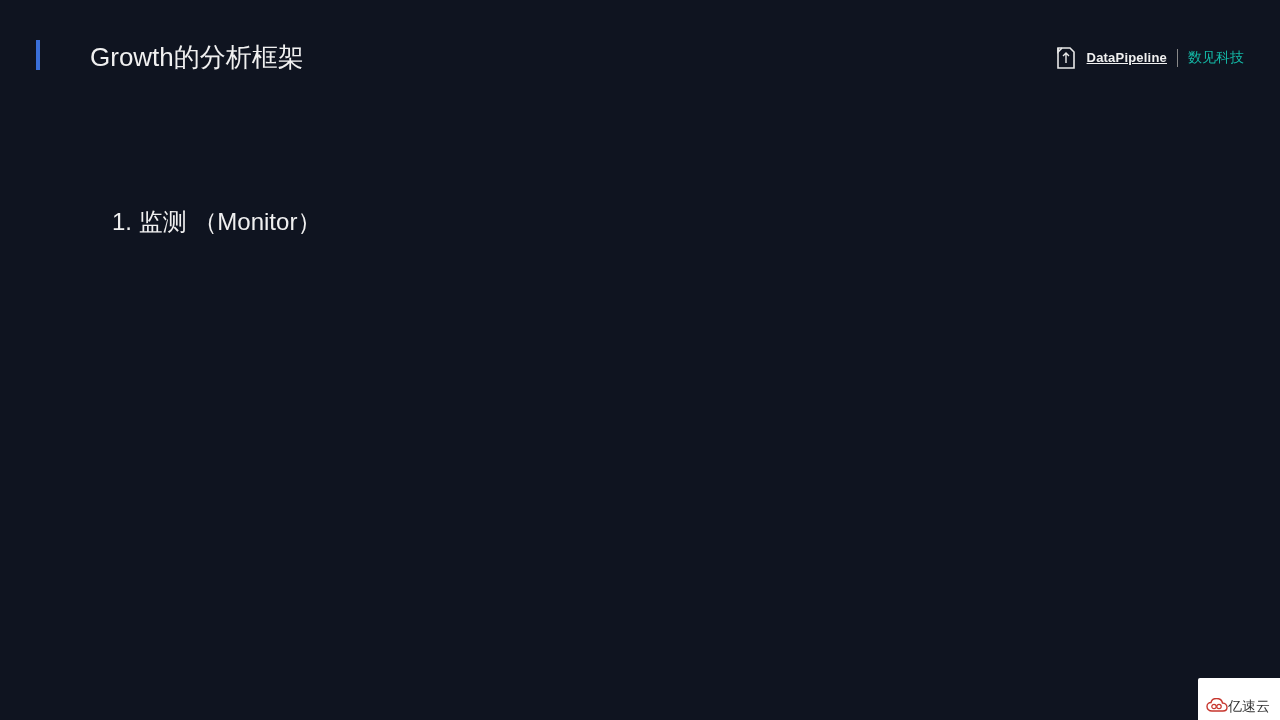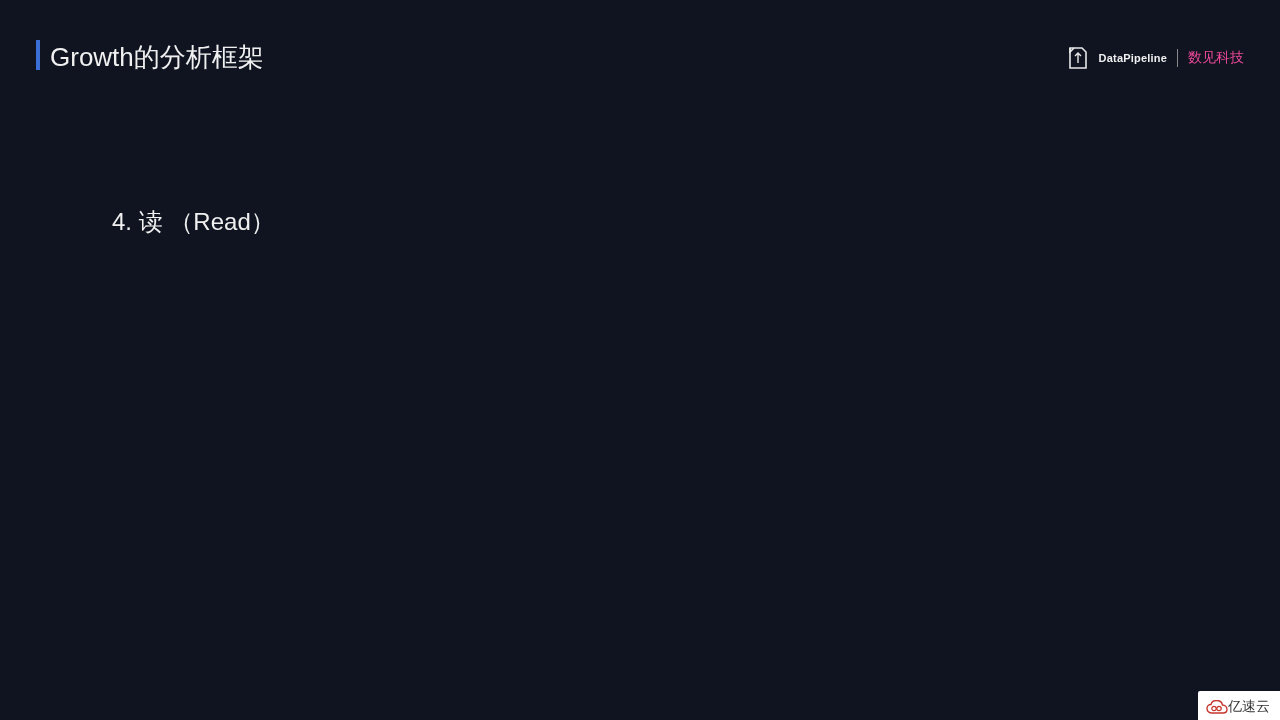--- a/index.html
+++ b/index.html
@@ -17,20 +17,21 @@
       top: 40px;
       left: 36px;
       right: 36px;
       display: flex;
       justify-content: space-between;
       align-items: center;
     }
     .title-wrap {
       display: flex;
       align-items: flex-start;
+      gap: 40px;
     }
     .title-bar {
       width: 4px;
       height: 30px;
       background: #3a6fd8;
       margin-right: 10px;
     }
     .title {
       font-size: 26px;
       font-weight: 400;
@@ -39,54 +40,55 @@
     .logo-area {
       display: flex;
       align-items: center;
       gap: 10px;
     }
     .logo-icon {
       width: 22px;
       height: 26px;
     }
     .logo-text {
-      font-size: 11px;
+      font-size: 13px;
       font-weight: 600;
       color: #f0f0f0;
       letter-spacing: 0.2px;
+      text-decoration: underline;
     }
     .logo-divider {
       width: 1px;
       height: 18px;
       background: #888;
     }
     .logo-cn {
       font-size: 14px;
-      color: #ec4899;
+      color: #14b8a6;
       font-weight: 500;
     }
     .content {
       position: absolute;
       top: 206px;
       left: 112px;
     }
     .list-item {
       font-size: 24px;
       color: #f0f0f0;
       margin-bottom: 37px;
       font-weight: 400;
     }
     .watermark {
       position: absolute;
       bottom: 0;
       right: 0;
       background: #ffffff;
-      padding: 7px 10px 4px 8px;
+      padding: 20px 10px 4px 8px;
       display: flex;
-      align-items: flex-end;
+      align-items: flex-start;
       gap: 0;
       border-top-left-radius: 2px;
     }
     .wm-icon {
       width: 22px;
       height: 16px;
     }
     .wm-text {
       font-size: 14px;
       color: #333;
@@ -107,21 +109,21 @@
       <path d="M3 3 L3 7 L7 3" stroke="#e8e8e8" stroke-width="1.6" fill="none"></path>
       <path d="M11 8 L11 18 M8 11 L11 8 L14 11" stroke="#e8e8e8" stroke-width="1.4" fill="none"></path>
     </svg>
     <span class="logo-text">DataPipeline</span>
     <div class="logo-divider"></div>
     <span class="logo-cn">数见科技</span>
   </div>
 </div>
 
 <div class="content">
-  <div class="list-item">4. 读 （Read）</div>
+  <div class="list-item">1. 监测 （Monitor）</div>
 </div>
 
 <div class="watermark">
   <svg class="wm-icon" viewBox="0 0 22 16" fill="none">
     <path d="M6 13 C3 13 1 11 1 8.5 C1 6 3 4.5 5 4.5 C5.5 2 8 0.5 10.5 0.5 C13.5 0.5 16 2.5 16.5 5 C19 5 21 7 21 9.5 C21 12 19 13 17 13 Z" stroke="#c7362e" stroke-width="1.4" fill="none"></path>
     <ellipse cx="8" cy="8.5" rx="2.2" ry="2.2" stroke="#c7362e" stroke-width="1.2" fill="none"></ellipse>
     <ellipse cx="13" cy="8.5" rx="2.2" ry="2.2" stroke="#c7362e" stroke-width="1.2" fill="none"></ellipse>
   </svg>
   <span class="wm-text">亿速云</span>
 </div>

